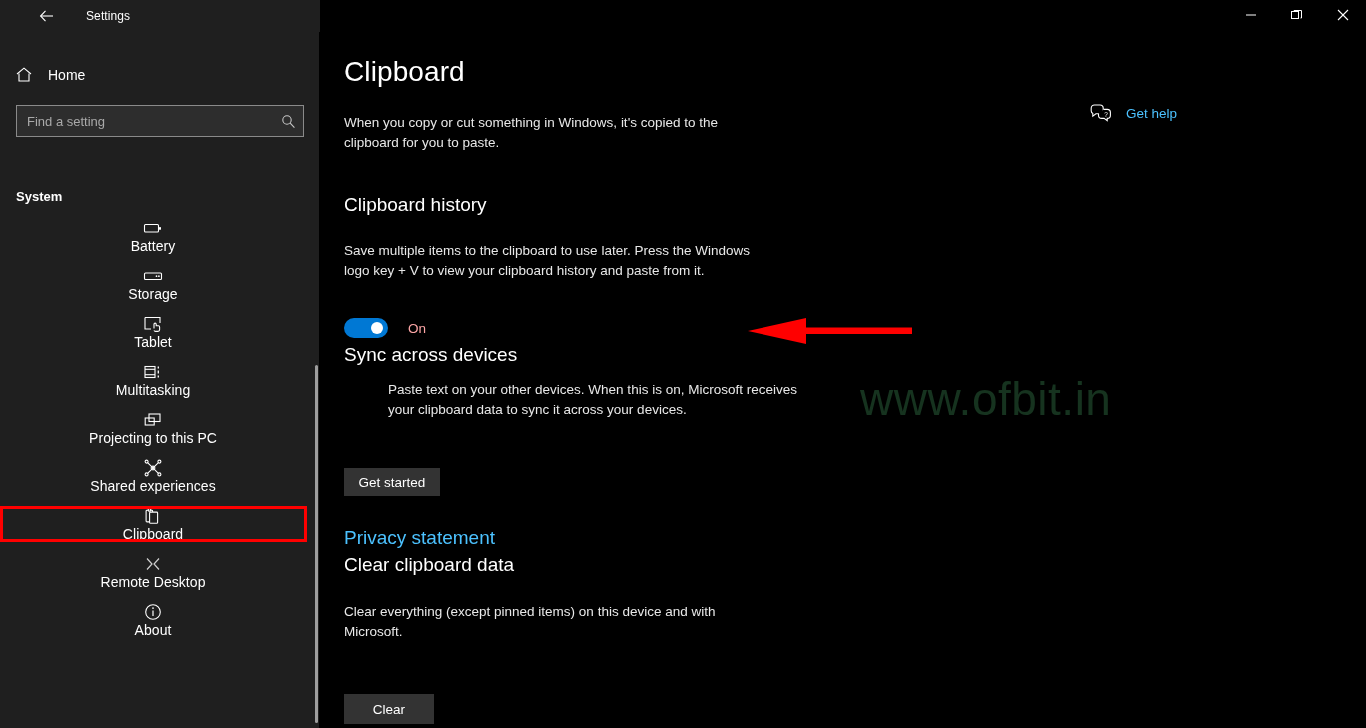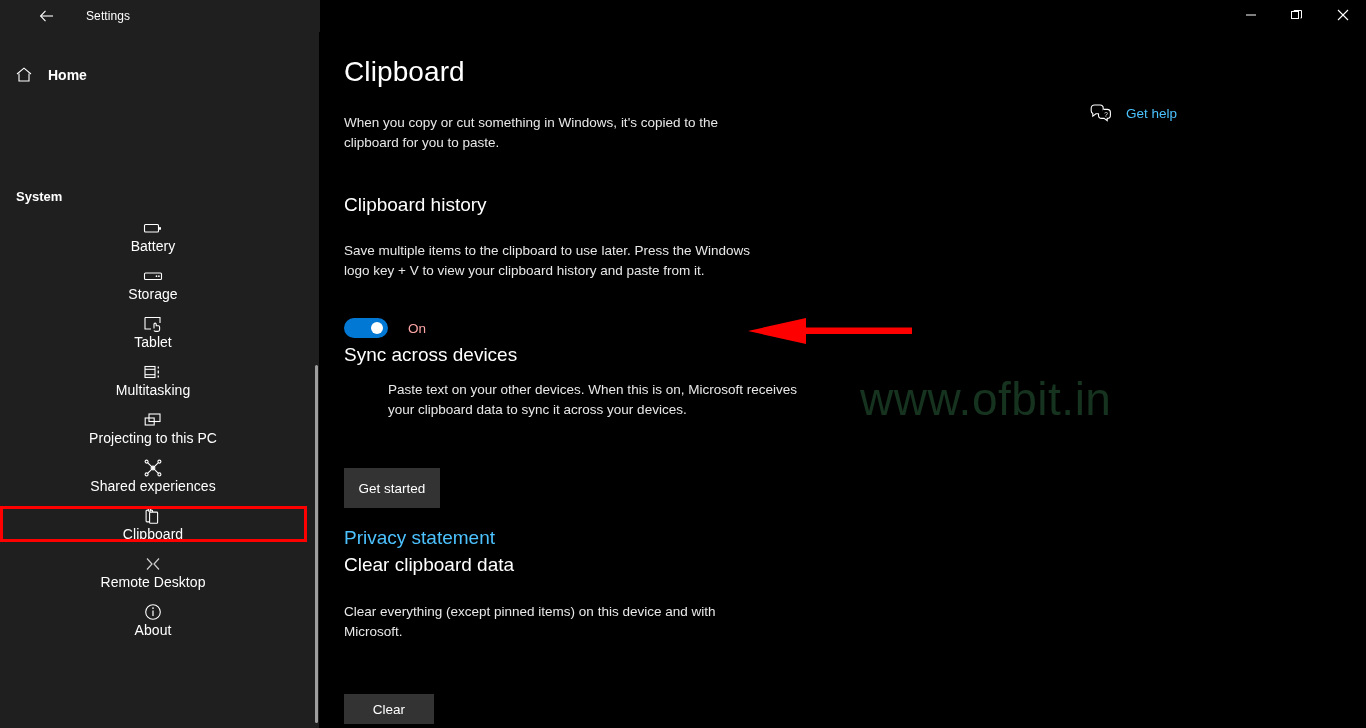--- a/index.html
+++ b/index.html
@@ -78,21 +78,20 @@
     align-items: center;
     cursor: default;
   }
   .home-icon {
     width: 48px;
     display: flex; justify-content: center; align-items: center;
   }
   .home-label {
     font-size: 14px;
     color: #ffffff;
-    font-weight: bold;
   }
   .search-wrap {
     position: absolute;
     top: 73px; left: 16px;
     width: 288px; height: 32px;
     background: #2d2d2d;
     border: 1px solid #8a8a8a;
     display: flex;
     align-items: center;
   }
@@ -290,21 +289,21 @@
     color: #ffffff;
     font-size: 13.5px;
     font-family: "Liberation Sans", sans-serif;
     cursor: default;
     text-align: center;
   }
   #btn-get-started {
     top: 436px;
     left: 344px;
     width: 96px;
-    height: 40px;
+    height: 28px;
   }
   #btn-clear {
     top: 662px;
     left: 344px;
     width: 90px;
     height: 30px;
   }
 
   .privacy-link {
     position: absolute;
@@ -378,20 +377,29 @@
     <div class="home-row">
       <span class="home-icon">
         <svg width="18" height="18" viewBox="0 0 18 18">
           <path d="M2 8 L9 2.2 L16 8" fill="none" stroke="#ffffff" stroke-width="1.1"></path>
           <path d="M4 7.6 V15 H14 V7.6" fill="none" stroke="#ffffff" stroke-width="1.1"></path>
         </svg>
       </span>
       <span class="home-label">Home</span>
     </div>
 
+    <div class="search-wrap">
+      <input class="search-input" type="text" value="" placeholder="Find a setting" style="">
+      <span class="search-btn">
+        <svg width="15" height="15" viewBox="0 0 15 15">
+          <circle cx="6" cy="6" r="4.2" fill="none" stroke="#c8c8c8" stroke-width="1.1"></circle>
+          <line x1="9.2" y1="9.2" x2="13.4" y2="13.6" stroke="#c8c8c8" stroke-width="1.1"></line>
+        </svg>
+      </span>
+    </div>
 
     <div class="group-label">System</div>
 
     <div class="navlist">
 
       <div class="navitem">
         <span class="nav-icon">
           <svg width="20" height="20" viewBox="0 0 20 20">
             <rect x="1.5" y="6.5" width="14" height="7.5" rx="1" fill="none" stroke="#ffffff" stroke-width="1.1"></rect>
             <rect x="16" y="9" width="2" height="2.8" rx="0.6" fill="#ffffff"></rect>

